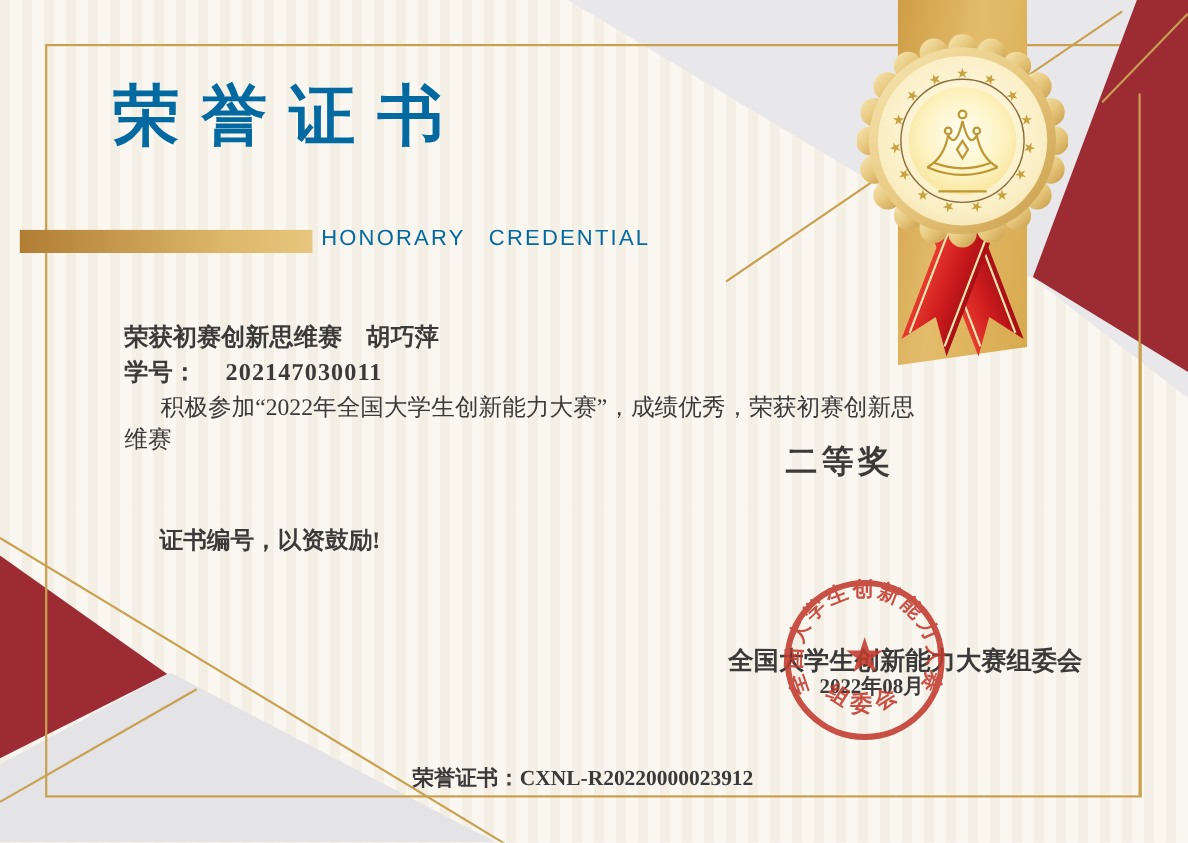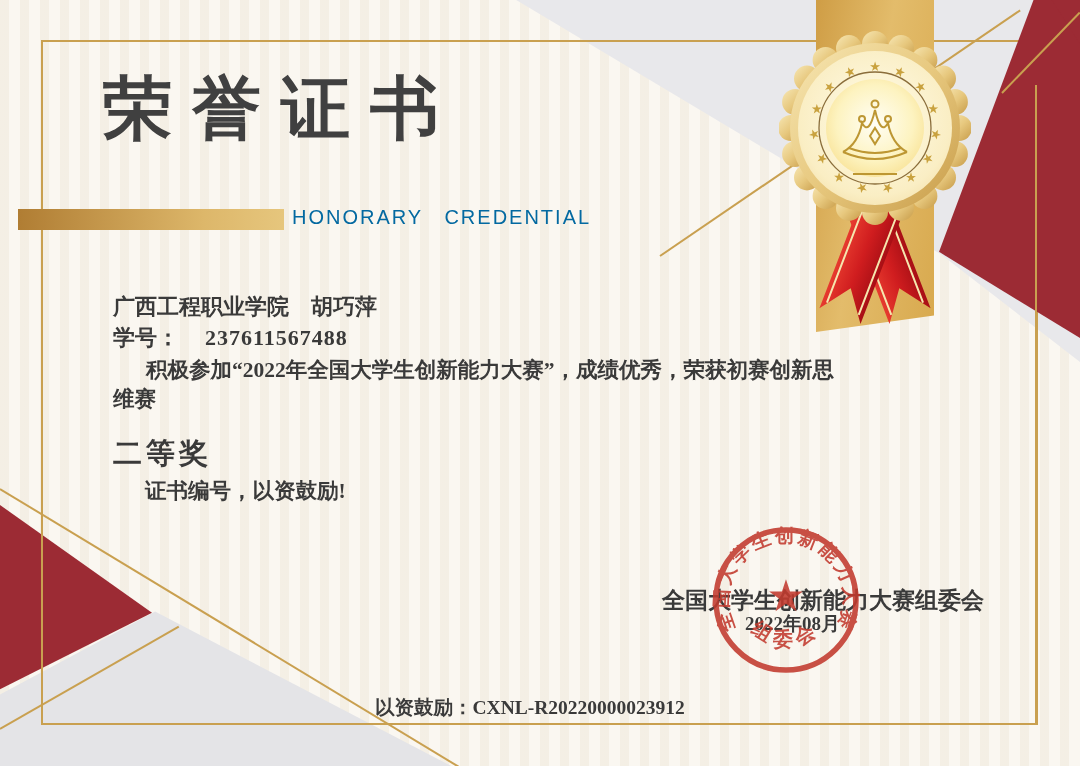--- a/index.html
+++ b/index.html
@@ -22,34 +22,34 @@
             clip-path:polygon(12% 0,100% 0,100% 100%);}
   
   .frame{left:41px;top:40px;width:993px;height:681px;border:2px solid #c9a050;}
   .gline{position:absolute;height:2px;background:#c9a050;transform-origin:0 50%;}
   .frame-right-seg{left:1035px;top:85px;width:2px;height:638px;background:#c9a050;}
   
   .band{left:816px;top:0;width:118px;height:332px;
         background:linear-gradient(100deg,#cf9d45 0%,#e3bc6b 45%,#d8a94e 100%);
         clip-path:polygon(0 0,100% 0,100% 95%,0 100%);}
   
-  .title-cn{left:103px;top:72px;font-size:69px;font-weight:700;color:#404040;
+  .title-cn{left:103px;top:72px;font-size:60px;font-weight:700;color:#0369a1;
             letter-spacing:20px;line-height:1.1;}
   .gold-bar{left:18px;top:209px;width:266px;height:21px;
             background:linear-gradient(90deg,#b07d33,#ddb76a 70%,#e6c67d);}
   .title-en{left:292px;top:206px;font-size:20px;color:#0369a1;letter-spacing:2px;
             word-spacing:14px;font-family:"Liberation Sans","DejaVu Sans",sans-serif;}
   
   .t{color:#3a3a3a;}
   .line1{left:113px;top:292px;font-size:22px;font-weight:600;}
   .line2{left:113px;top:323px;font-size:22px;font-weight:600;}
   .line2 .sid{margin-left:26px;letter-spacing:1px;}
-  .achv{left:113px;top:356px;width:740px;font-size:21.5px;font-weight:700;
+  .achv{left:113px;top:356px;width:740px;font-size:21.5px;font-weight:400;
         text-indent:33px;line-height:1.35;}
-  .award{left:113px;top:400px;width:700px;text-align:left;font-size:29px;font-weight:700;letter-spacing:4px;margin-top:34px;}
+  .award{left:113px;top:400px;width:700px;text-align:right;font-size:29px;font-weight:700;letter-spacing:4px;}
   .closing{left:145px;top:476px;font-size:21.5px;font-weight:600;}
   .sig-org{left:662px;top:585px;font-size:23px;font-weight:600;}
   .sig-date{left:745px;top:611px;font-size:19px;font-weight:700;}
   .serial{left:375px;top:694px;font-size:19.5px;font-weight:600;}
   
   .medal{left:779px;top:28px;}
   .seal{left:706px;top:520px;opacity:.88;}
   .medal-star{font-size:13px;fill:#c9a23f;text-anchor:middle;}
 </style>
 </head>
@@ -159,22 +159,22 @@
     <circle cx="109" cy="91" r="3"></circle>
     <path d="M96,100 l5,8 l-5,8 l-5,-8 z"></path>
     <path d="M74,146 L118,146"></path>
   </g>
 </svg>
 
 <div class="abs title-cn">荣誉证书</div>
 <div class="abs gold-bar"></div>
 <div class="abs title-en">HONORARY CREDENTIAL</div>
 
-<div class="abs t line1">广西工程职业学院　胡巧萍</div>
-<div class="abs t line2"><span>学号：</span><span class="sid">237611567488</span></div>
+<div class="abs t line1">荣获初赛创新思维赛　胡巧萍</div>
+<div class="abs t line2"><span>学号：</span><span class="sid">202147030011</span></div>
 <div class="abs t achv">积极参加“2022年全国大学生创新能力大赛”，成绩优秀，荣获初赛创新思维赛</div>
 <div class="abs t award">二等奖</div>
 <div class="abs t closing">证书编号，以资鼓励!</div>
 
 <div class="abs t sig-org">全国大学生创新能力大赛组委会</div>
 <div class="abs t sig-date">2022年08月</div>
 
 <svg class="abs seal" width="160" height="160" viewBox="0 0 160 160">
   <defs>
     <path id="sealArcTop" d="M 25.5,99.8 A 58,58 0 1 1 134.5,99.8" fill="none"></path>
@@ -183,13 +183,13 @@
   <circle cx="80" cy="80" r="70" fill="none" stroke="#c23a2e" stroke-width="5.5"></circle>
   <text font-size="44" x="80" y="91" text-anchor="middle" fill="#c23a2e">★</text>
   <text font-size="19" fill="#c23a2e" font-weight="bold" letter-spacing="3">
     <textPath href="#sealArcTop" startOffset="50%" text-anchor="middle">全国大学生创新能力大赛</textPath>
   </text>
   <text font-size="20" fill="#c23a2e" font-weight="bold" letter-spacing="6">
     <textPath href="#sealArcBottom" startOffset="50%" text-anchor="middle">组委会</textPath>
   </text>
 </svg>
 
-<div class="abs t serial"><span>以资鼓励：</span><span>CXNL-R20220000023912</span></div>
+<div class="abs t serial"><span>荣誉证书：</span><span>CXNL-R20220000023912</span></div>
 
 </body></html>

